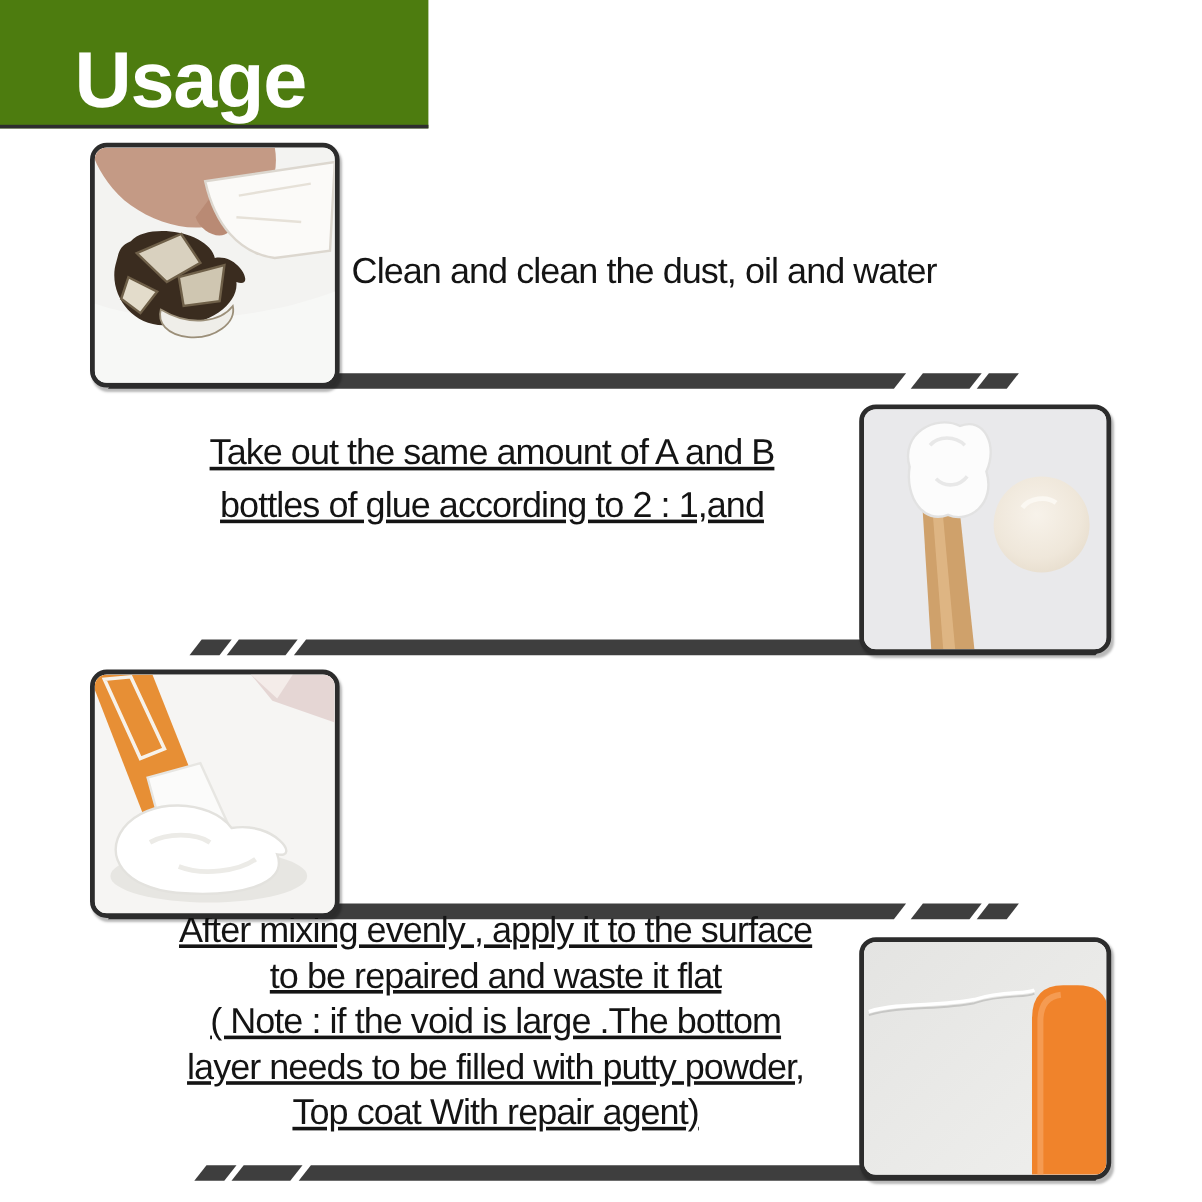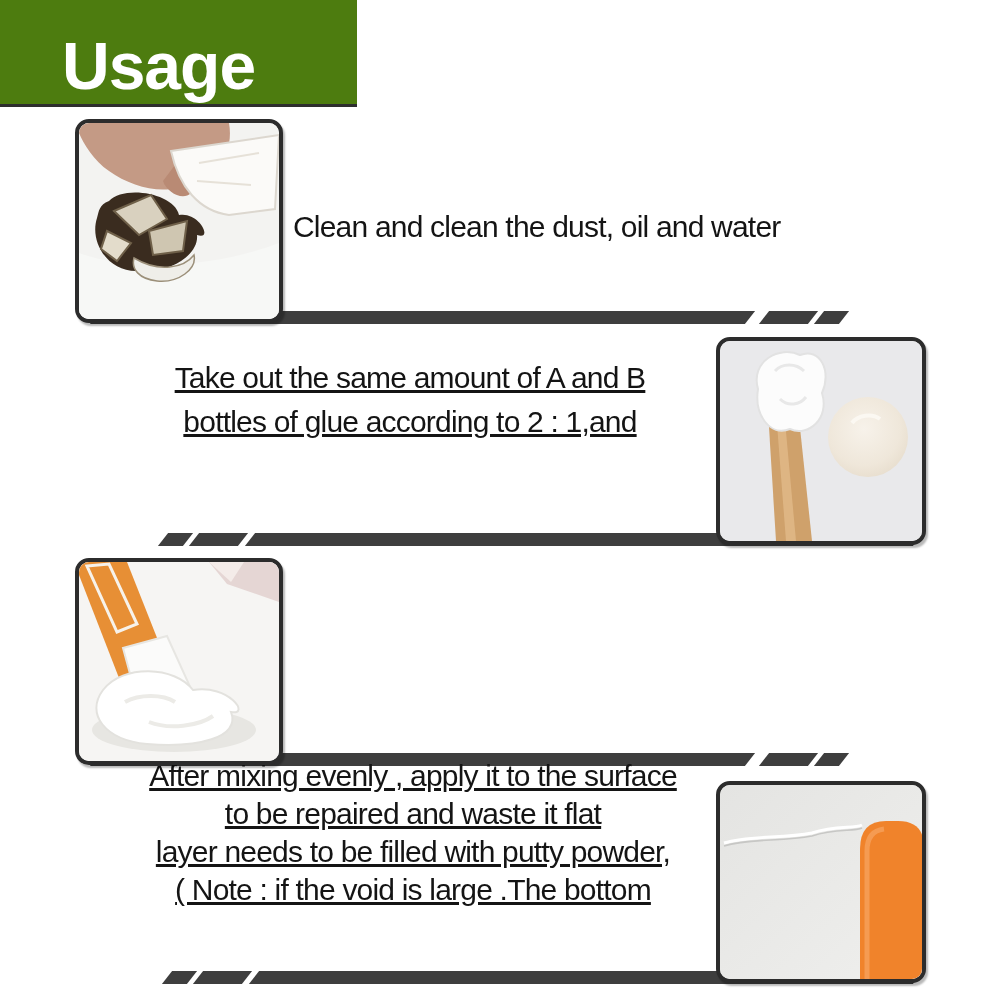--- a/index.html
+++ b/index.html
@@ -115,22 +115,23 @@
     </svg>
   </div>
 
   <div class="dv" style="left:95px;top:753px;width:655px;"></div>
   <div class="dv" style="left:764px;top:753px;width:49px;"></div>
   <div class="dv" style="left:819px;top:753px;width:25px;"></div>
 
   <div class="step-text t-right" id="text4">
     <div>After mixing evenly , apply it to the surface</div>
     <div>to be repaired and waste it flat</div>
+    <div>( Note : if the void is large .The bottom</div>
     <div>layer needs to be filled with putty powder,</div>
-    <div>( Note : if the void is large .The bottom</div>
+    <div>Top coat With repair agent)</div>
   </div>
   <div class="photo" id="photo4">
     <svg viewBox="0 0 202 194">
       <defs>
         <linearGradient id="surf" x1="0" y1="0" x2="1" y2="1">
           <stop offset="0%" stop-color="#e4e4e2"></stop>
           <stop offset="100%" stop-color="#efefed"></stop>
         </linearGradient>
       </defs>
       <rect x="0" y="0" width="202" height="194" fill="url(#surf)"></rect>

